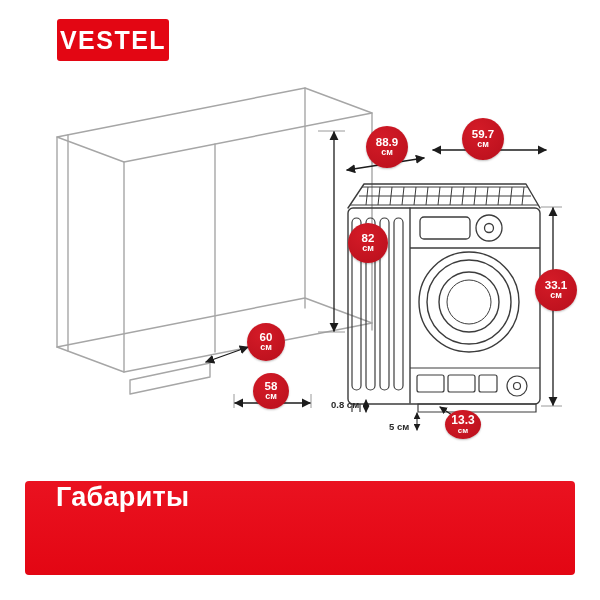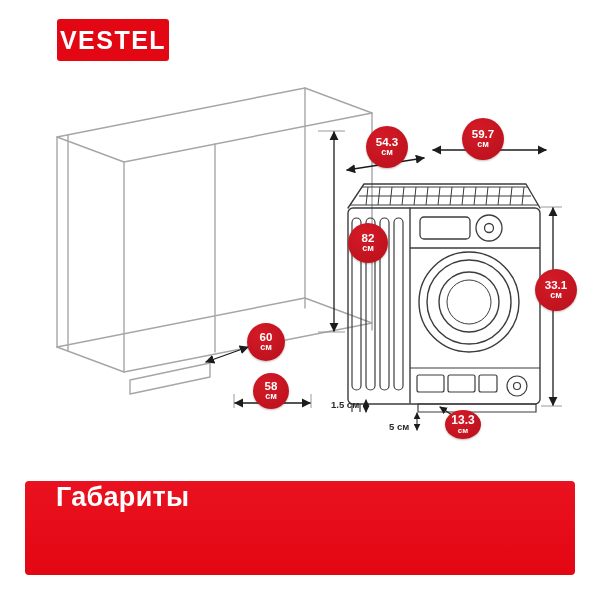--- a/index.html
+++ b/index.html
@@ -139,21 +139,21 @@
       <path d="M553,208 L553,405" marker-start="url(#ah)" marker-end="url(#ah)"></path>
       <path d="M206,362 L248,347" marker-start="url(#ah)" marker-end="url(#ah)"></path>
       <path d="M235,403 L310,403" marker-start="url(#ah)" marker-end="url(#ah)"></path>
       <path d="M455,417 L440,407" marker-end="url(#ah)" stroke-width="1.1"></path>
       <path d="M366,400 L366,412" marker-start="url(#ah)" marker-end="url(#ah)" stroke-width="1"></path>
       <path d="M417,413 L417,430" marker-start="url(#ah)" marker-end="url(#ah)" stroke-width="1"></path>
     </g>
   </svg>
 
   <div class="badge b-depth">
-    <span class="bv">54.3</span>
+    <span class="bv">88.9</span>
     <span class="bu">см</span>
   </div>
   <div class="badge b-width">
     <span class="bv">59.7</span>
     <span class="bu">см</span>
   </div>
   <div class="badge b-niche-h">
     <span class="bv">82</span>
     <span class="bu">см</span>
   </div>
@@ -167,20 +167,20 @@
   </div>
   <div class="badge b-niche-w">
     <span class="bv">58</span>
     <span class="bu">см</span>
   </div>
   <div class="badge sm b-plinth">
     <span class="bv">13.3</span>
     <span class="bu">см</span>
   </div>
 
-  <div class="smalldim d-gap">1.5 см</div>
+  <div class="smalldim d-gap">0.8 см</div>
   <div class="smalldim d-feet">5 см</div>
 
   <div class="banner">
     <div>Габариты</div>
   </div>
 
 </div>
 
 </body></html>

